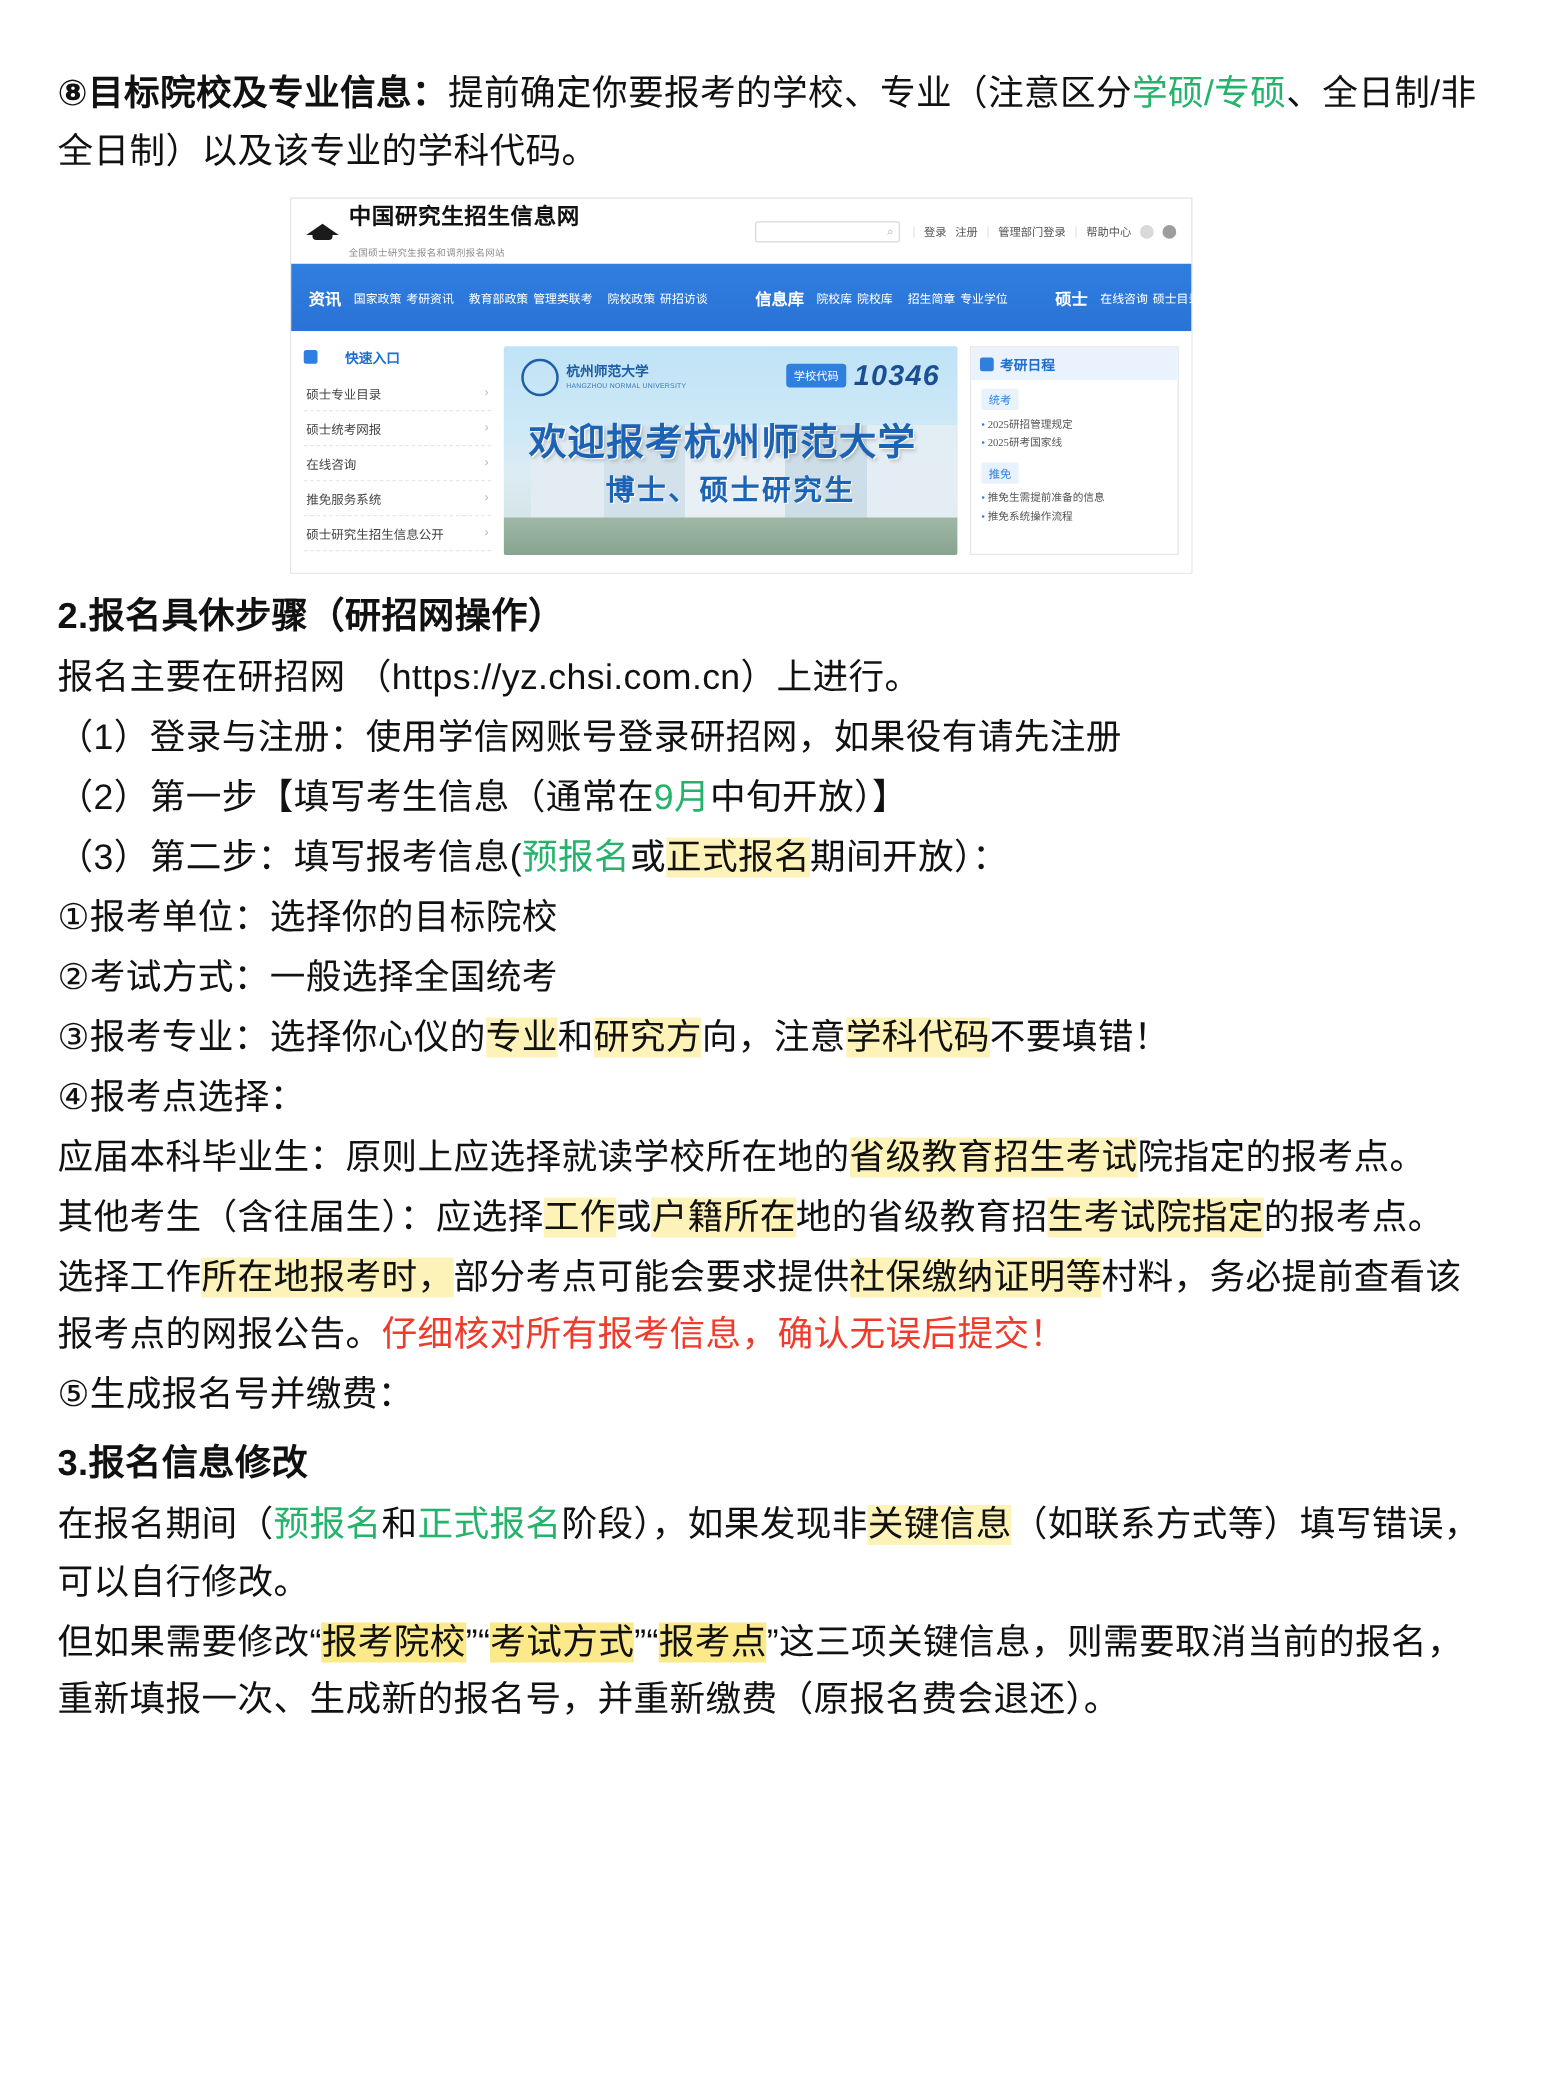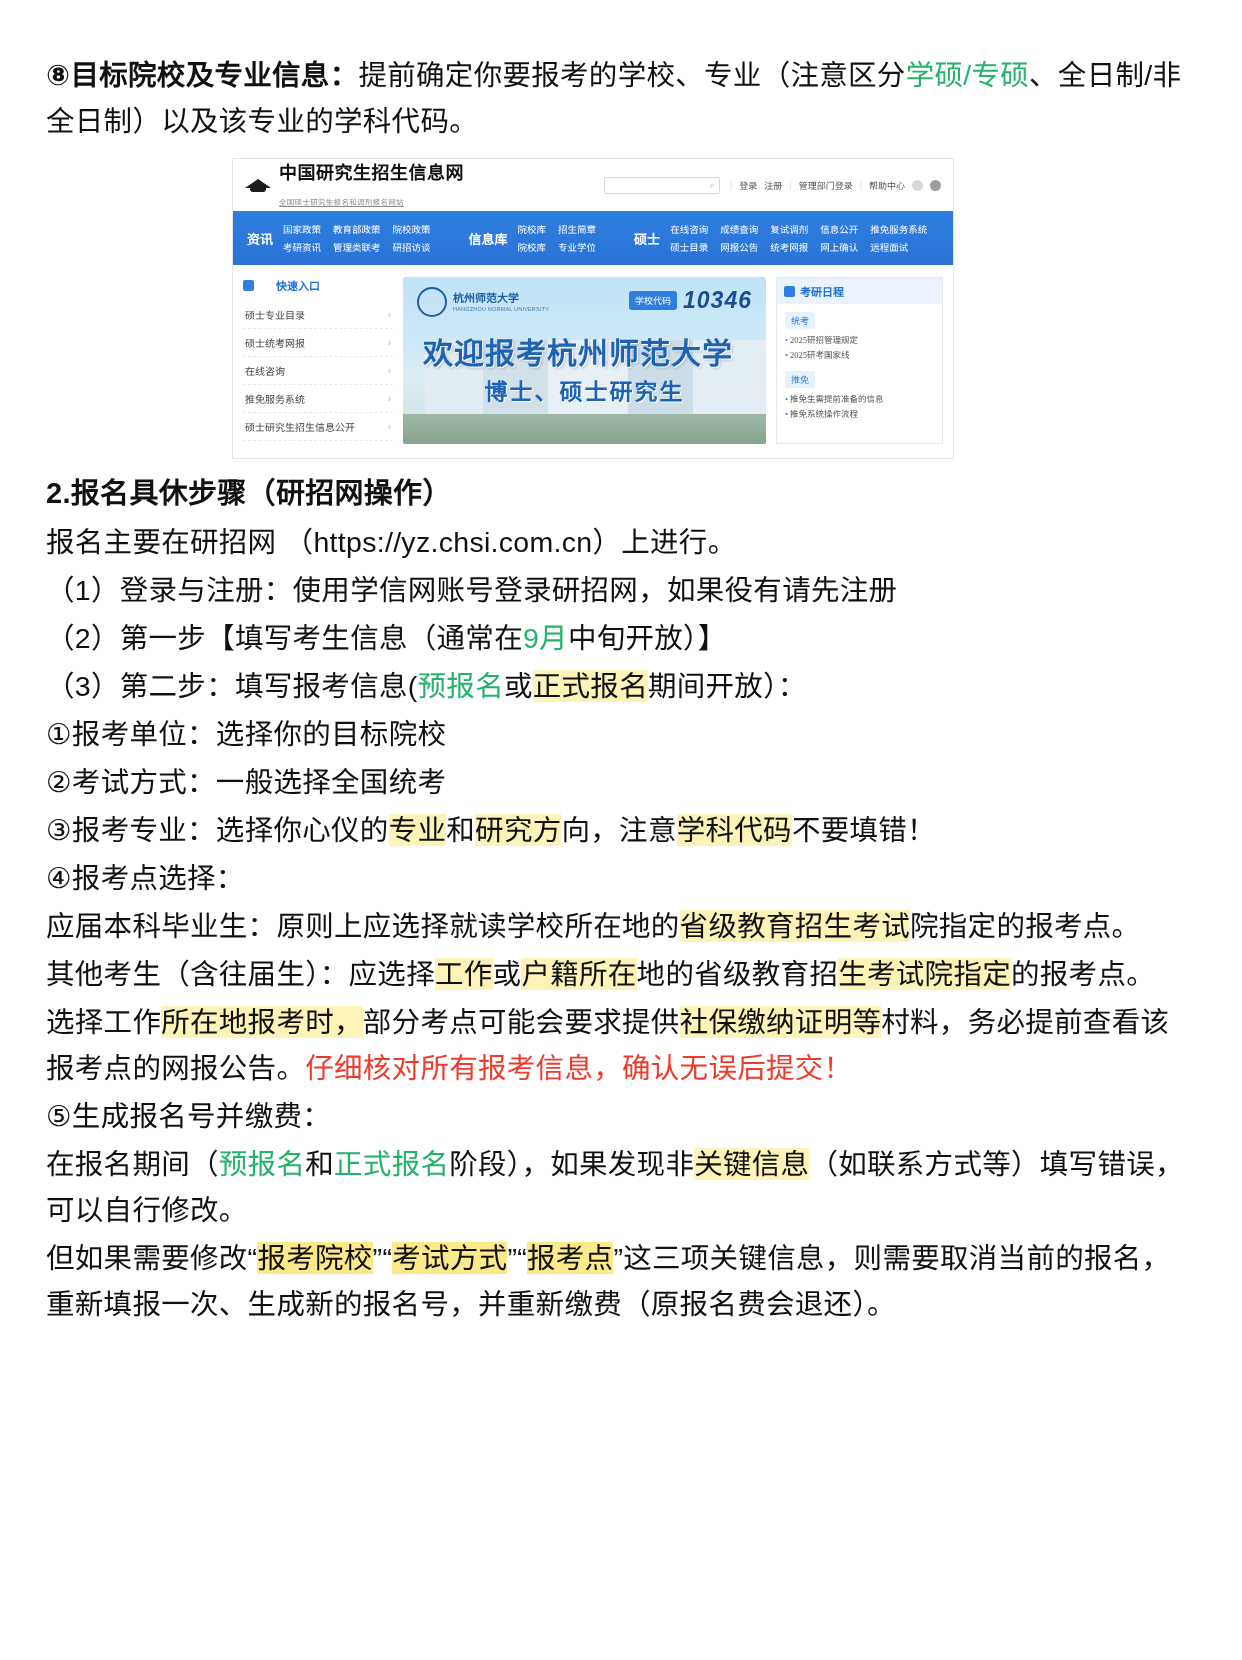--- a/index.html
+++ b/index.html
@@ -62,21 +62,21 @@
     content:""; position:absolute; left:0; top:2px;
     border-left:13px solid transparent; border-right:13px solid transparent;
     border-bottom:9px solid #1b1b1b;
   }
   .cap-icon:after{
     content:""; position:absolute; left:5px; top:10px; width:16px; height:5px;
     background:#1b1b1b; border-radius:0 0 3px 3px;
   }
   .logo-text { line-height: 1.05; }
   .logo-main { font-size: 18px; font-weight: bold; color:#111; letter-spacing:.5px;}
-  .logo-sub { font-size: 7.5px; color:#8d8d8d; letter-spacing:.3px; margin-top:16px;text-decoration:underline;}
+  .logo-sub { font-size: 7.5px; color:#8d8d8d; letter-spacing:.3px; margin-top:16px;}
   .shot-top-right {
     margin-left: auto; display: flex; align-items: center; gap: 10px;
   }
   .mini-search {
     width: 116px; height: 17px; border: 1px solid #d8d8d8; border-radius: 2px;
     display:flex; align-items:center; justify-content:flex-end; padding-right:4px;
     box-sizing:border-box;
   }
   .mini-search span{ font-size:9px; color:#b0b0b0; }
   .top-links { font-size: 9px; color:#555; display:flex; align-items:center; gap:7px;}
@@ -90,21 +90,21 @@
     display: flex;
     align-items: center;
     padding: 6px 14px;
     box-sizing: border-box;
     min-height: 54px;
     font-size: 10px;
   }
   .nav-group { display:flex; align-items:center; margin-right: 14px; }
   .nav-title { font-size: 13px; font-weight: bold; margin-right: 10px; white-space:nowrap;}
   .nav-cols { display:flex; gap: 12px; }
-  .nav-col { display:flex; flex-direction:column; gap:4px; }
+  .nav-col { display:flex; flex-direction:row; gap:4px; }
   .nav-col span { white-space:nowrap; font-size:9.5px; }
   .nav-div { width:1px; height:30px; background: rgba(255,255,255,.3); margin: 0 12px;}
 
   .shot-body { display:flex; padding: 12px 10px 14px 10px; gap: 10px; background:#fff;}
   .quick-panel { width: 150px; flex:0 0 auto; }
   .quick-head { display:flex; align-items:center; gap:22px; font-size:11px; color:#1f6fd0; font-weight:bold; margin-bottom:8px;}
   .q-ico { width:11px; height:11px; background:#2f7fe0; border-radius:2px; display:inline-block;}
   .quick-item {
     display:flex; align-items:center; justify-content:space-between;
     font-size:10px; color:#444; border-bottom:1px dashed #e8e8e8;
@@ -381,20 +381,21 @@
     <span>其他考生（含往届生）：应选择</span><span class="hl">工作</span><span>或</span><span class="hl">户籍所在</span><span>地的省级教育招</span><span class="hl">生考试院指定</span><span>的报考点。</span>
   </p>
 
   <p>
     <span>选择工作</span><span class="hl">所在地报考时，</span><span>部分考点可能会要求提供</span><span class="hl">社保缴纳证明等</span><span>村料，务必提前查看该报考点的网报公告。</span><span class="red">仔细核对所有报考信息，确认无误后提交！</span>
   </p>
 
   <p>⑤生成报名号并缴费：</p>
 
 
+  <p class="heading">3.报名信息修改</p>
 
   <p>
     <span>在报名期间（</span><span class="green">预报名</span><span>和</span><span class="green">正式报名</span><span>阶段），如果发现非</span><span class="hl">关键信息</span><span>（如联系方式等）填写错误，可以自行修改。</span>
   </p>
 
   <p>
     <span>但如果需要修改“</span><span class="hl-strong">报考院校</span><span>”“</span><span class="hl-strong">考试方式</span><span>”“</span><span class="hl-strong">报考点</span><span>”这三项关键信息，则需要取消当前的报名，重新填报一次、生成新的报名号，并重新缴费（原报名费会退还）。</span>
   </p>
 
 </div>

